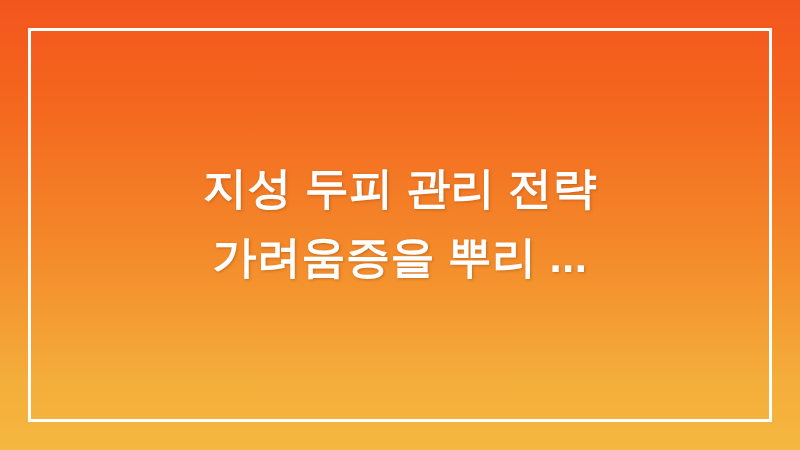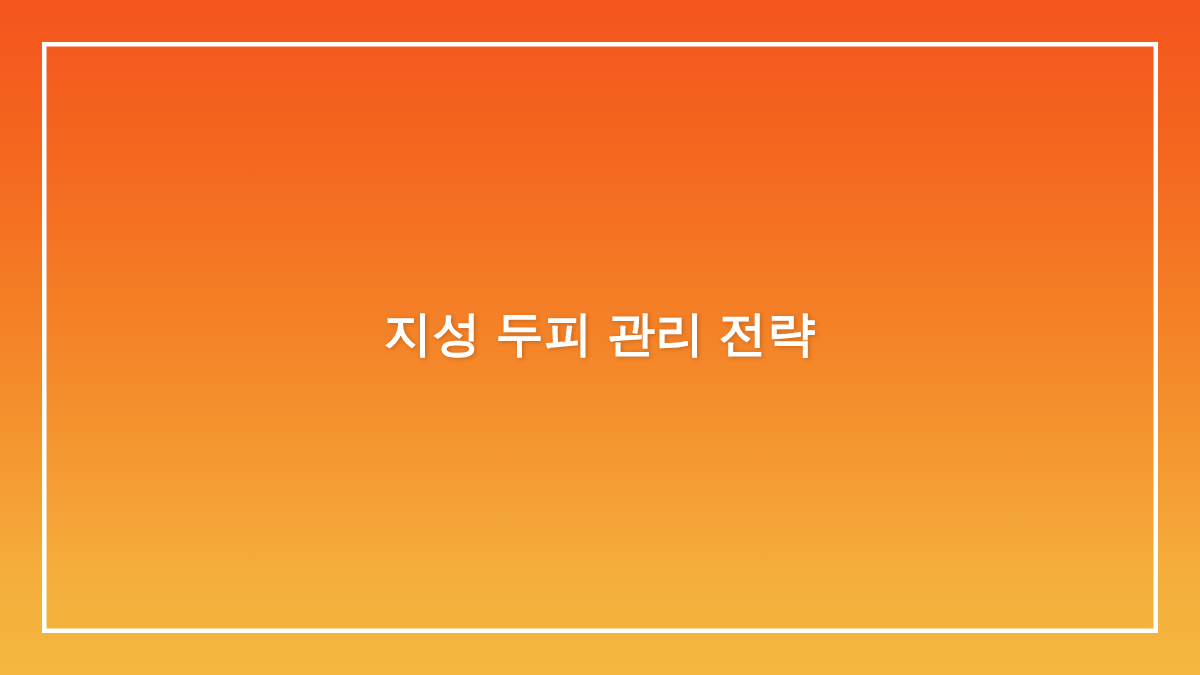--- a/index.html
+++ b/index.html
@@ -39,29 +39,30 @@
     text-align: center;
     display: flex;
     flex-direction: column;
     align-items: center;
     justify-content: center;
     gap: 14px;
     margin-top: -6px;
   }
   .title-line {
     color: #ffffff;
-    font-size: 32px;
+    font-size: 44px;
     font-weight: bold;
     letter-spacing: 0.5px;
     line-height: 1.25;
     text-shadow: 1px 1px 3px rgba(120, 50, 0, 0.35);
     white-space: nowrap;
   }
 </style>
 </head>
 <body>
 
 <div class="thumbnail">
   <div class="inner-border"></div>
   <div class="title-block">
     <div class="title-line">지성 두피 관리 전략</div>
+    <div class="title-line">가려움증을 뿌리 ...</div>
   </div>
 </div>
 
 </body></html>

